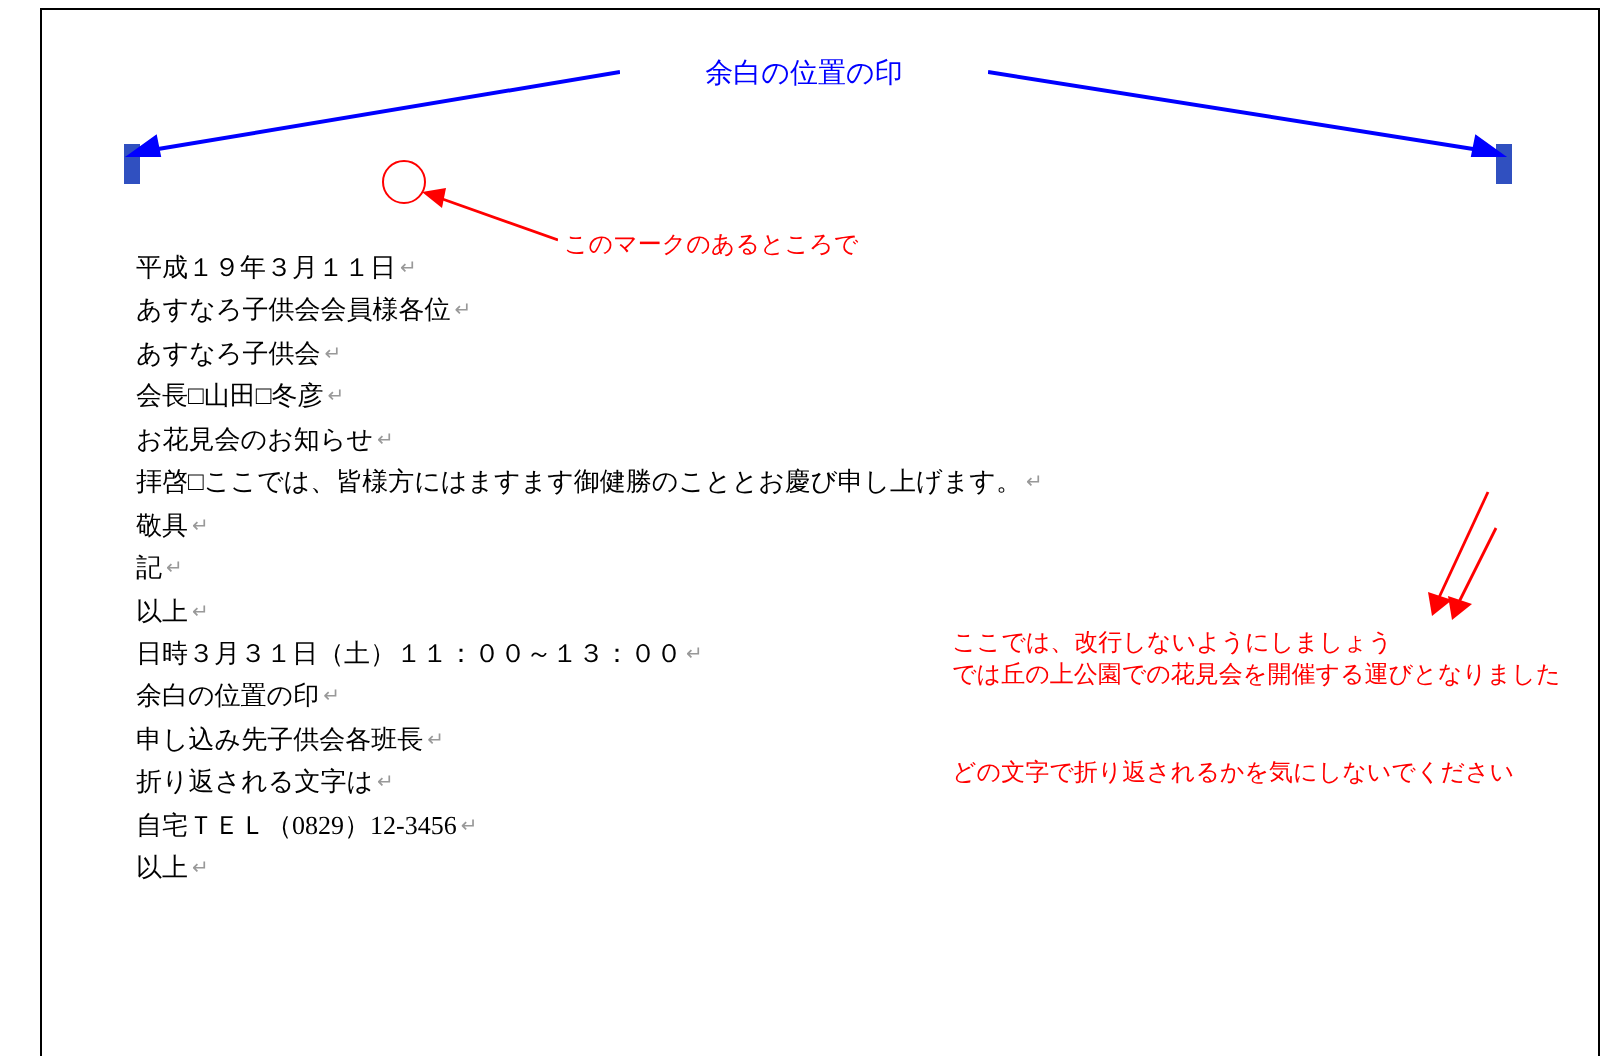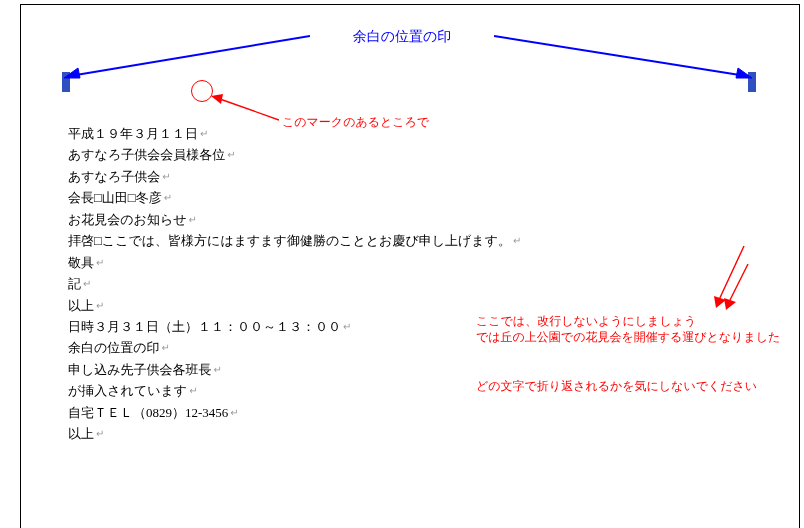--- a/index.html
+++ b/index.html
@@ -156,16 +156,16 @@
   <p class="nowrap"><span>あすなろ子供会</span><span class="ret">↵</span></p>
   <p class="nowrap"><span>会長□山田□冬彦</span><span class="ret">↵</span></p>
   <p class="nowrap"><span>お花見会のお知らせ</span><span class="ret">↵</span></p>
   <p class="nowrap"><span>拝啓□ここでは、皆様方にはますます御健勝のこととお慶び申し上げます。</span><span class="ret">↵</span></p>
   <p class="nowrap"><span>敬具</span><span class="ret">↵</span></p>
   <p class="nowrap"><span>記</span><span class="ret">↵</span></p>
   <p class="nowrap"><span>以上</span><span class="ret">↵</span></p>
   <p class="nowrap"><span>日時３月３１日（土）１１：００～１３：００</span><span class="ret">↵</span></p>
   <p class="nowrap"><span>余白の位置の印</span><span class="ret">↵</span></p>
   <p class="nowrap"><span>申し込み先子供会各班長</span><span class="ret">↵</span></p>
-  <p class="nowrap"><span>が挿入されています</span><span class="ret">↵</span></p>
+  <p class="nowrap"><span>折り返される文字は</span><span class="ret">↵</span></p>
   <p class="nowrap"><span>自宅ＴＥＬ（0829）12-3456</span><span class="ret">↵</span></p>
   <p class="nowrap"><span>以上</span><span class="ret">↵</span></p>
 </div>
 
 </body></html>

